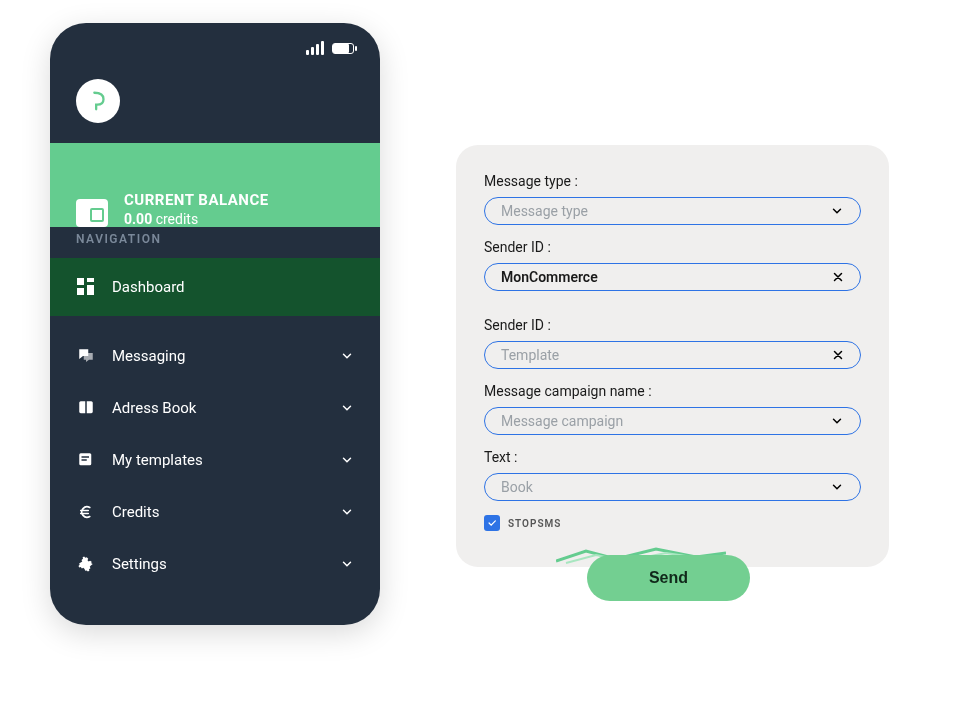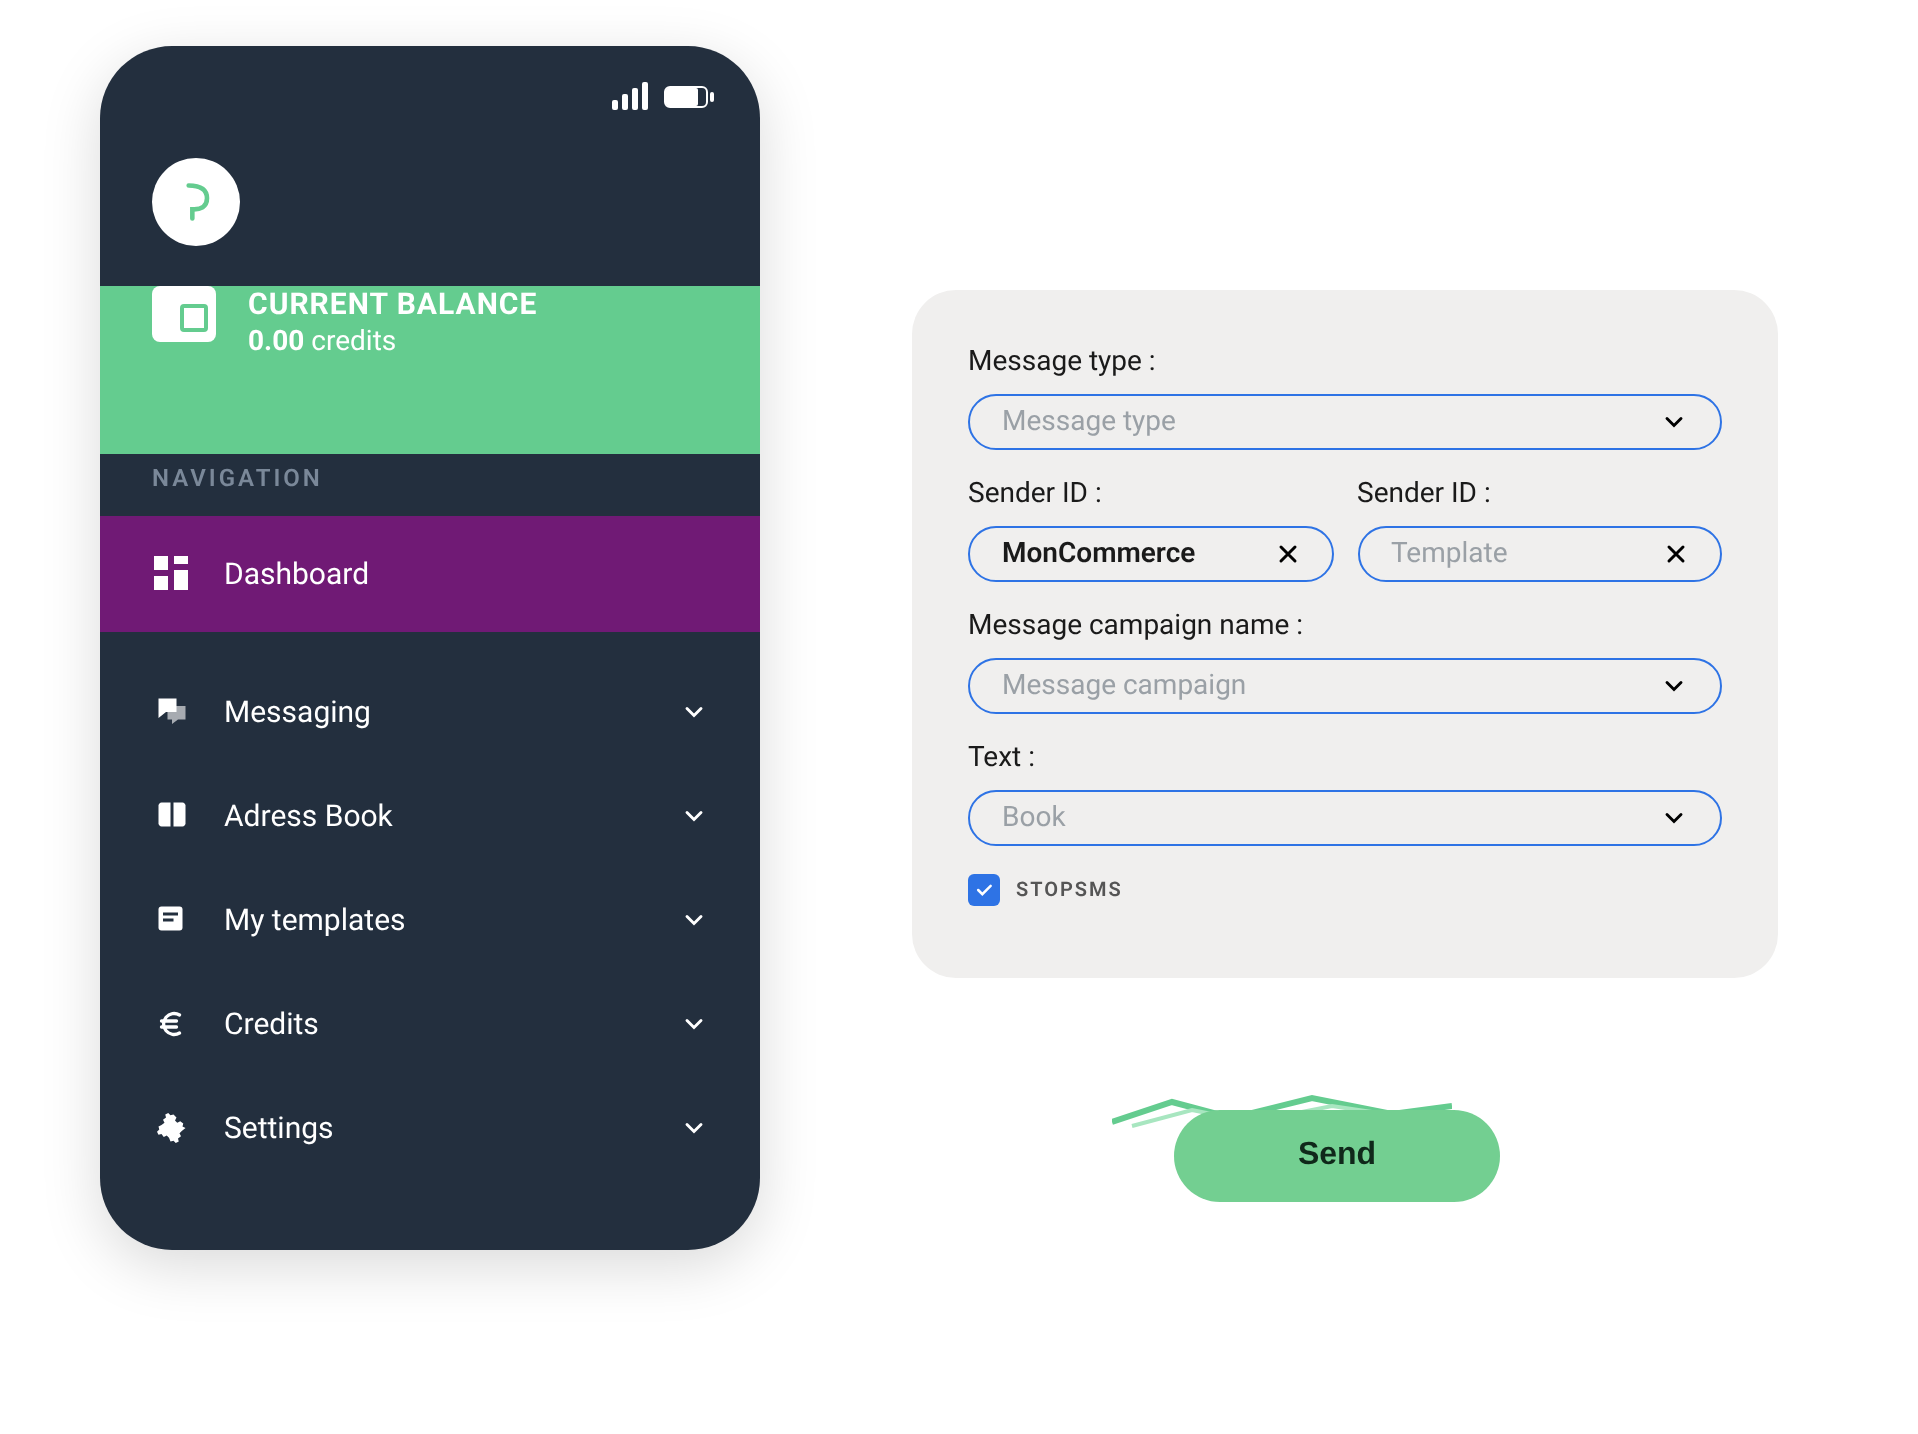--- a/index.html
+++ b/index.html
@@ -39,21 +39,21 @@
   .battery::after { content:''; position:absolute; right:-4px; top:2px; width:2px; height:5px; background:#fff; border-radius:1px; }
   .battery-fill { background:#fff; height:100%; width:80%; border-radius:1px; }
   .logo-wrap { padding: 6px 26px 20px; }
   .logo {
     width: 44px; height: 44px; background:#fff; border-radius:50%;
     display:flex; align-items:center; justify-content:center;
   }
   .balance {
     background:#64CC8F;
     height: 84px;
-    display:flex; align-items:flex-start; gap:16px;
+    display:flex; align-items:flex-end; gap:16px;
     padding: 0 26px;
   }
   .wallet-icon {
     width: 32px; height: 28px;
     background:#fff; border-radius:4px; position:relative;
   }
   .wallet-icon::after {
     content:''; position:absolute; right:4px; top:9px;
     width:10px; height:10px; border:2px solid #64CC8F; border-radius:2px;
     background:#fff;
@@ -63,36 +63,36 @@
   .balance-sub { font-size:14px; margin-top:2px; }
   .balance-sub .num { font-weight:700; }
   .nav-header {
     color:#7a8899; font-size:12px; letter-spacing:1.5px; font-weight:600;
     padding: 5px 26px 12px;
   }
   .nav-item {
     display:flex; align-items:center; gap:16px;
     padding: 0 26px; height:52px; color:#fff; font-size:15px;
   }
-  .nav-item.active { background:#701a75; height:58px; }
+  .nav-item.active { background:#14532d; height:58px; }
   .nav-item .chev { margin-left:auto; }
   .nav-icon { width:20px; height:20px; display:flex; align-items:center; justify-content:center; color:#fff; }
   svg { display:block; }
 
   .card {
     position:absolute;
     left: 456px;
     top: 145px;
     width: 433px;
     background:#f0efee;
     border-radius:22px;
     padding: 28px 28px 36px;
   }
   .field { margin-bottom: 14px; }
-  .field-row { display:flex; gap:12px; }
+  .field-row { display:flex; gap:12px;flex-direction:column; }
   .field-row .field { flex:1; }
   .label { font-size:14px; color:#1a1a1a; margin-bottom:8px; }
   .input-wrap {
     height:28px; border:1.5px solid #2E73E5; border-radius:20px;
     background:#f0efee; display:flex; align-items:center;
     padding: 0 16px; gap:8px; font-size:14px;
   }
   .input-text { flex:1; color:#1a1a1a; font-weight:600; }
   .input-text.placeholder { color:#9aa0a6; font-weight:400; }
   .chev-down, .close-x { color:#1a1a1a; }

